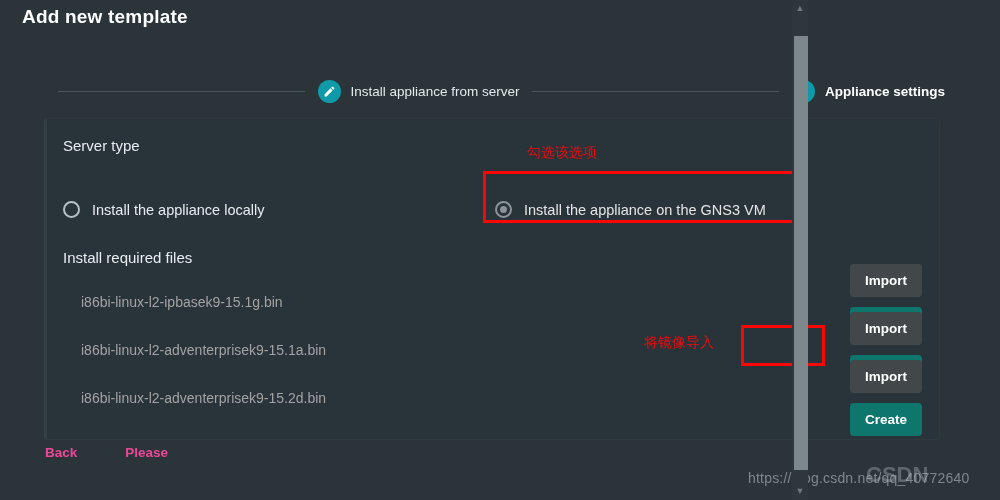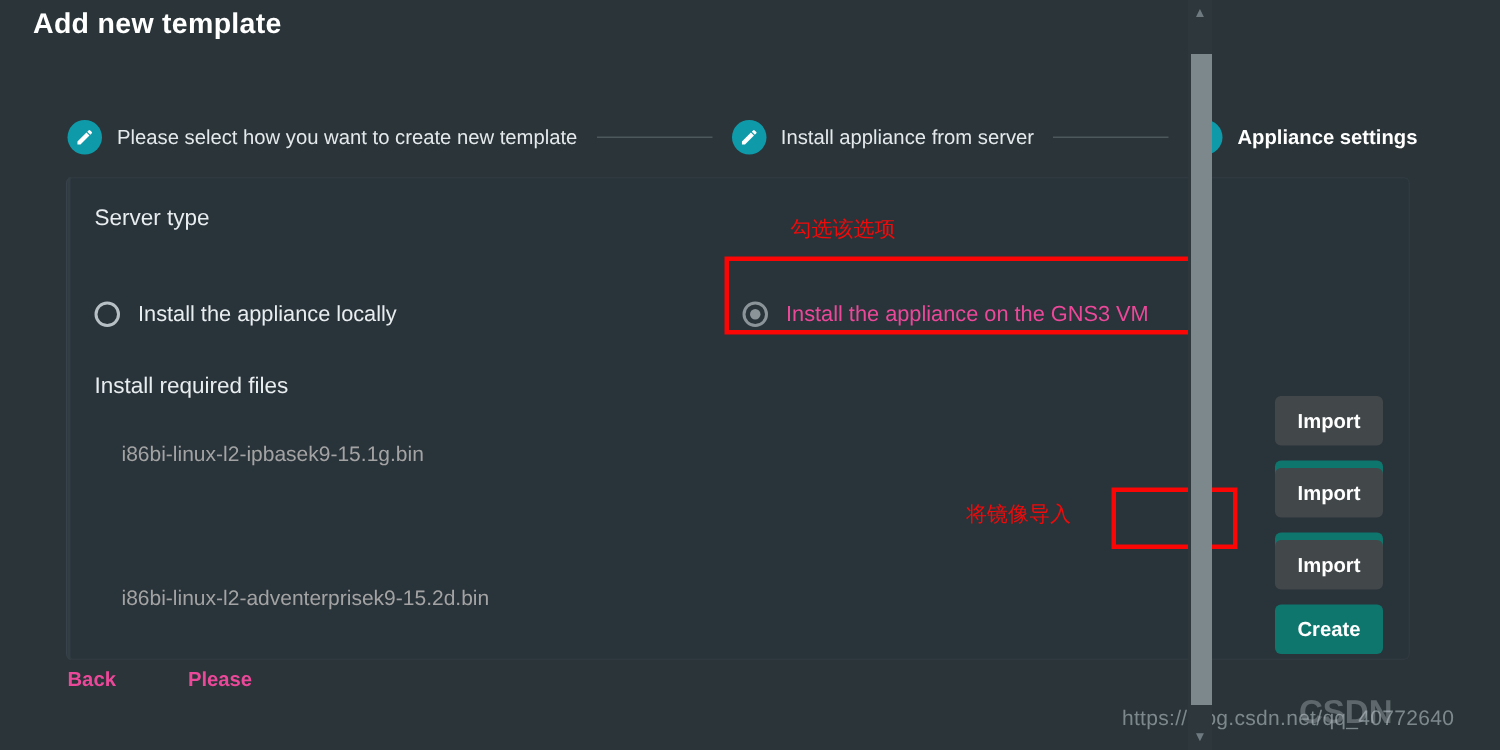--- a/index.html
+++ b/index.html
@@ -116,21 +116,21 @@
     border-radius: 50%;
     background: #8b9499;
     margin: 3px auto 0;
   }
   .radio-label {
     margin-left: 12px;
     font-size: 14.5px;
     color: #e8edef;
     white-space: nowrap;
   }
-  .radio-label.disabled { color: #ec4899; }
+  .radio-label.disabled { color: #e5e5e5; }
 
   
   .file-row {
     position: absolute;
     left: 18px;
     width: 859px;
     height: 40px;
     display: flex;
     align-items: center;
   }
@@ -248,37 +248,29 @@
 </style>
 </head>
 <body>
 
 <div id="dialog">
 
   <div id="title">Add new template</div>
 
   <div id="stepper">
 
+
+    <div class="step-line"></div>
+
     <div class="step">
       <div class="step-circle">
         <svg class="pencil" width="13" height="13" viewBox="0 0 24 24" aria-hidden="true">
           <path fill="#ffffff" d="M3 17.25V21h3.75L17.81 9.94l-3.75-3.75L3 17.25zM20.71 7.04a1 1 0 0 0 0-1.41l-2.34-2.34a1 1 0 0 0-1.41 0l-1.83 1.83 3.75 3.75 1.83-1.83z"></path>
         </svg>
       </div>
-      <div class="step-label">Please select how you want to create new template</div>
-    </div>
-
-    <div class="step-line"></div>
-
-    <div class="step">
-      <div class="step-circle">
-        <svg class="pencil" width="13" height="13" viewBox="0 0 24 24" aria-hidden="true">
-          <path fill="#ffffff" d="M3 17.25V21h3.75L17.81 9.94l-3.75-3.75L3 17.25zM20.71 7.04a1 1 0 0 0 0-1.41l-2.34-2.34a1 1 0 0 0-1.41 0l-1.83 1.83 3.75 3.75 1.83-1.83z"></path>
-        </svg>
-      </div>
       <div class="step-label">Install appliance from server</div>
     </div>
 
     <div class="step-line"></div>
 
     <div class="step">
       <div class="step-circle num">3</div>
       <div class="step-label current">Appliance settings</div>
     </div>
 
@@ -305,20 +297,21 @@
 
     <div class="file-row" style="top:164px">
       <div class="file-name">i86bi-linux-l2-ipbasek9-15.1g.bin</div>
       <div class="row-actions">
         <button class="btn btn-import">Import</button>
         <button class="btn btn-create">Create</button>
       </div>
     </div>
 
     <div class="file-row" style="top:212px">
+      <div class="file-name">i86bi-linux-l2-adventerprisek9-15.1a.bin</div>
       <div class="row-actions">
         <button class="btn btn-import">Import</button>
         <button class="btn btn-create">Create</button>
       </div>
     </div>
 
     <div class="file-row" style="top:260px">
       <div class="file-name">i86bi-linux-l2-adventerprisek9-15.2d.bin</div>
       <div class="row-actions">
         <button class="btn btn-import">Import</button>

